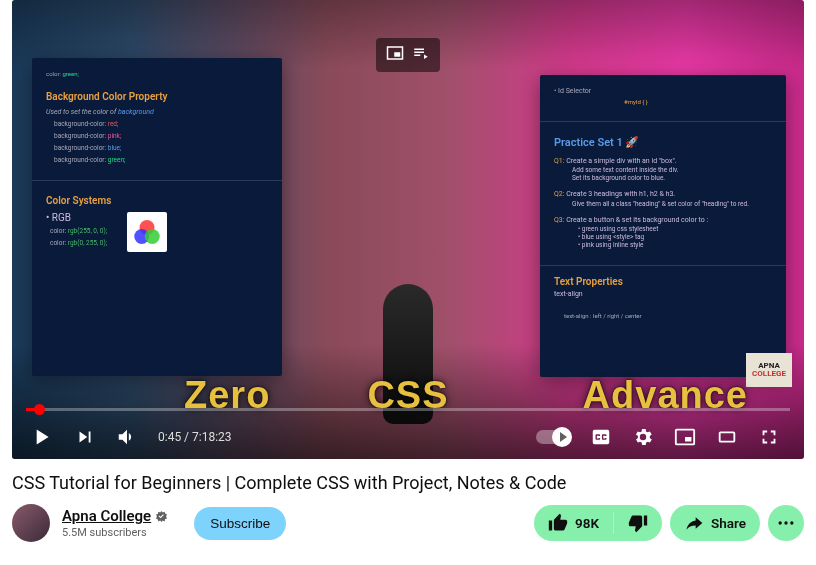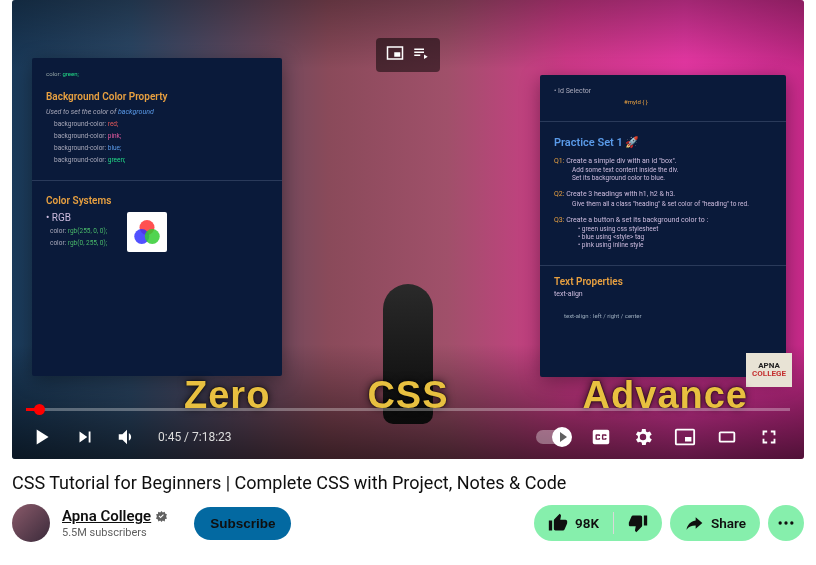--- a/index.html
+++ b/index.html
@@ -145,23 +145,23 @@
 .video-title { font-size:18px; font-weight:400; color:#0f0f0f; margin-top:13px;}
 .meta-row { display:flex; align-items:center; margin-top:11px; gap:12px;}
 .avatar { width:38px; height:38px; border-radius:50%; background:linear-gradient(135deg,#8a5a6a,#3a2a3a); flex:none;}
 .channel-block { display:flex; flex-direction:column; }
 .channel-name-row { display:flex; align-items:center; gap:4px;}
 .channel-name { font-size:15px; font-weight:600; color:#0f0f0f;text-decoration:underline;}
 .verify{width:13px;height:13px;}
 .subs { font-size:11px; color:#606060; margin-top:1px;}
 .subscribe-btn {
   margin-left:14px;
-  background:#0369a1; color:#0f0f0f;
+  background:#7dd3fc; color:#0f0f0f;
   border:none; border-radius:18px;
-  padding:9px 16px; font-size:13.5px; font-weight:700;
+  padding:9px 16px; font-size:13.5px; font-weight:400;
   cursor:pointer;
 }
 .actions { margin-left:auto; display:flex; gap:8px;}
 .pill { background:#86efac; border-radius:18px; height:36px; display:flex; align-items:center; cursor:pointer;}
 .like-group { display:flex;}
 .like-btn { padding:0 14px; display:flex; align-items:center; gap:7px; font-size:13.5px; font-weight:600; color:#0f0f0f;}
 .divider-v { width:1px; height:22px; background:#d9d9d9;}
 .dislike-btn { padding:0 14px; display:flex; align-items:center;}
 .share-btn { padding:0 14px; display:flex; align-items:center; gap:7px; font-size:13.5px; font-weight:600; color:#0f0f0f;}
 .more-btn { width:36px; justify-content:center;}

